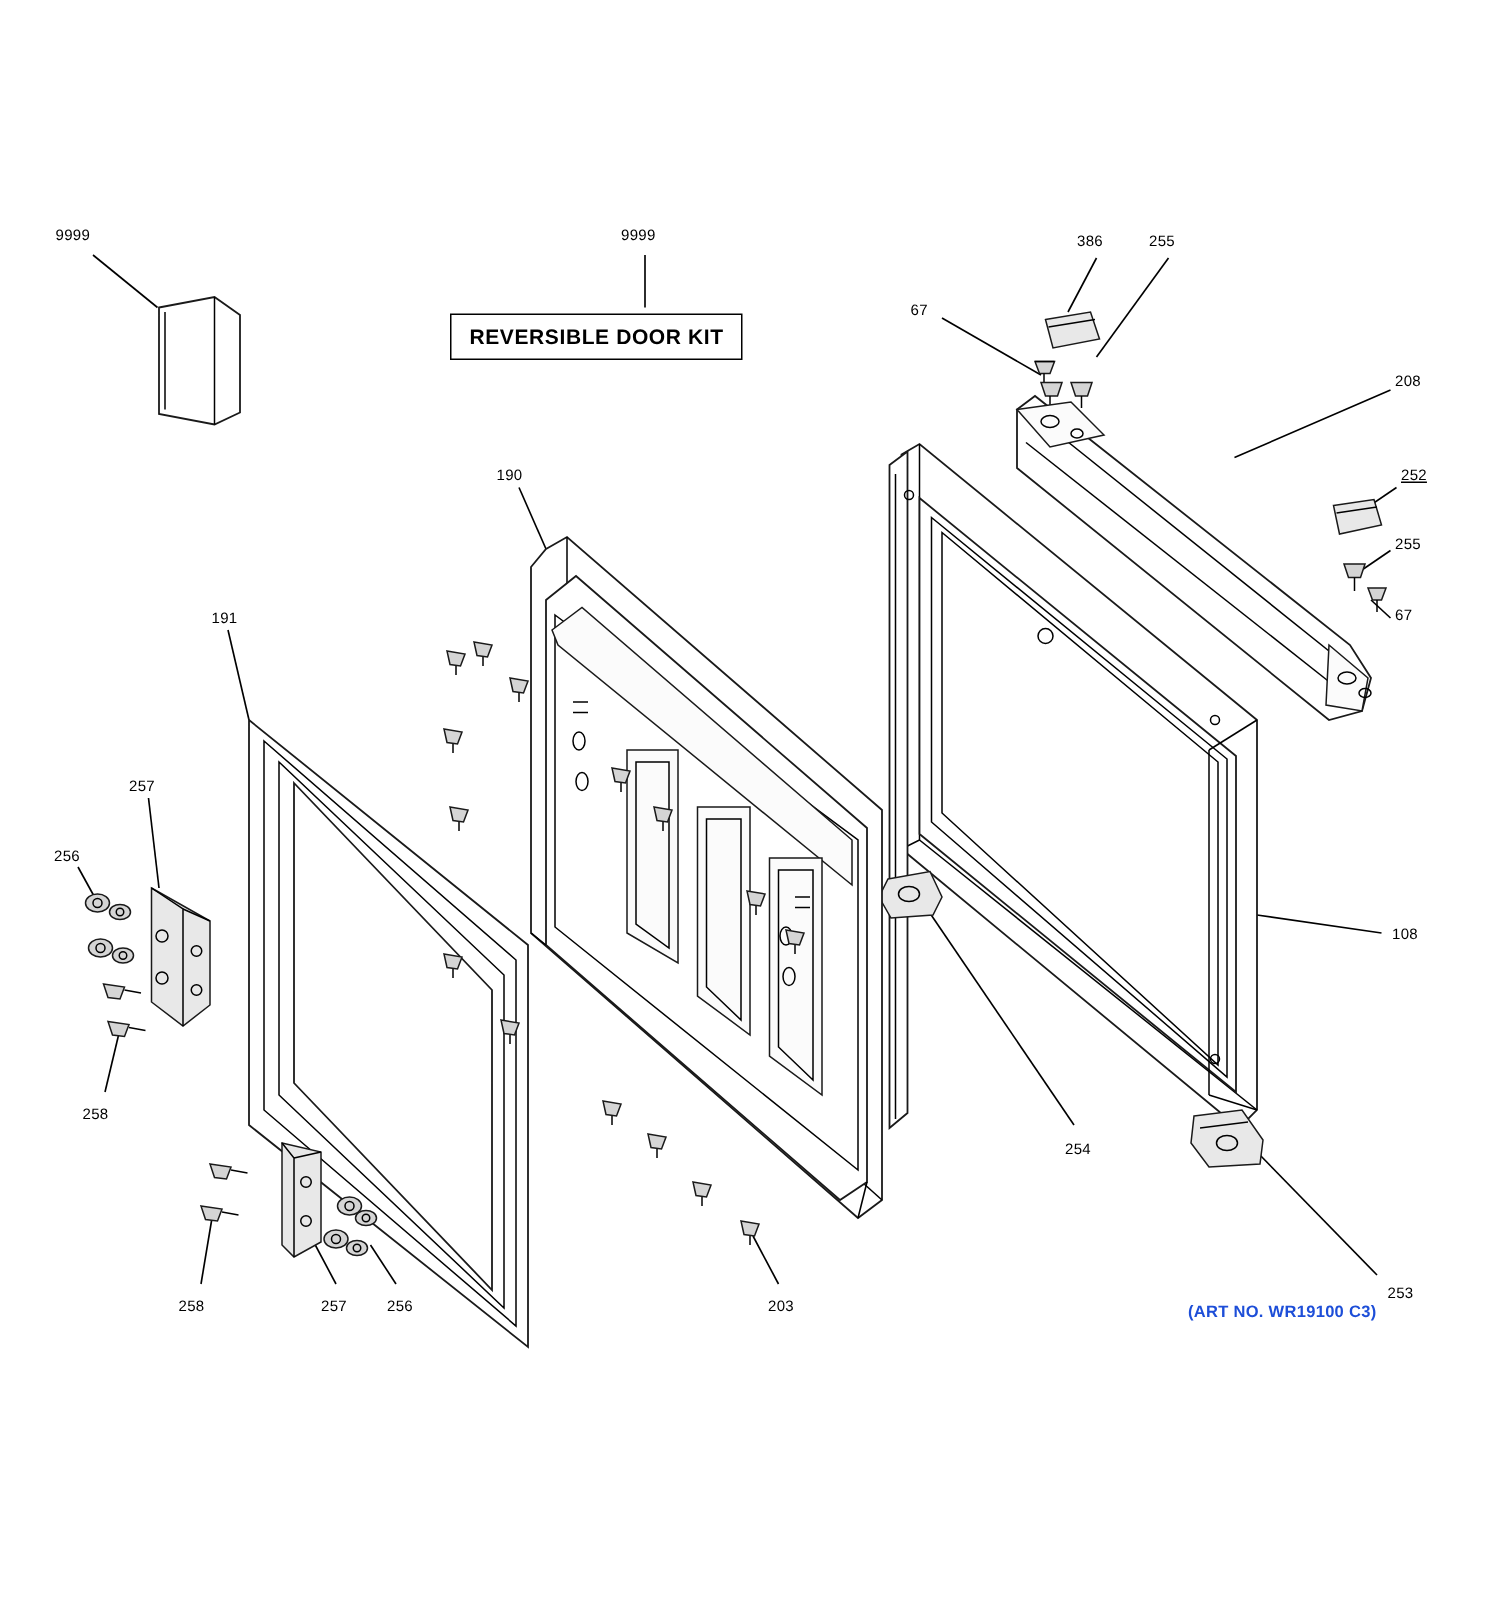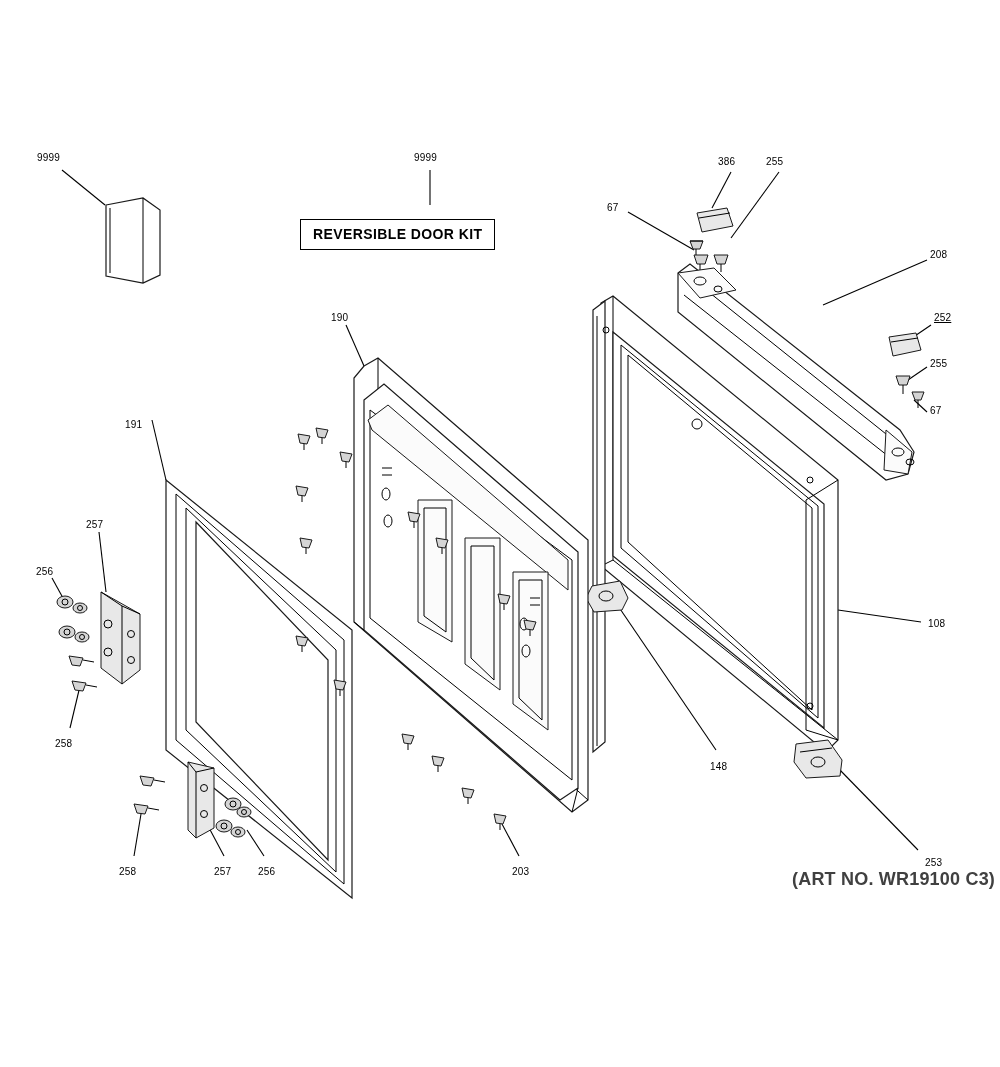--- a/index.html
+++ b/index.html
@@ -17,37 +17,36 @@
   }
   .callout {
     position: absolute;
     font-size: 10px;
     color: #000000;
     white-space: nowrap;
     letter-spacing: 0.2px;
   }
   .artno {
     position: absolute;
-    font-size: 18px;
+    font-size: 11px;
     font-weight: bold;
-    color: #404040;
+    color: #1d4ed8;
     white-space: nowrap;
     letter-spacing: 0.2px;
   }
   .kitbox {
     position: absolute;
     border: 1.6px solid #000000;
     background: #ffffff;
     padding: 6px 12px 7px 12px;
     font-size: 14px;
     font-weight: bold;
     letter-spacing: 0.4px;
     color: #000000;
     white-space: nowrap;
-    margin-top: 10px;
   }
   svg.art {
     position: absolute;
     left: 0;
     top: 0;
     width: 1000px;
     height: 1067px;
   }
   .ln { stroke: #000000; stroke-width: 1.1; fill: none; }
   .thin { stroke: #000000; stroke-width: 1; fill: none; }
@@ -296,27 +295,27 @@
   <div class="callout" style="left:37px;  top:152px;">9999</div>
   <div class="callout" style="left:414px; top:152px;">9999</div>
   <div class="callout" style="left:718px; top:156px;">386</div>
   <div class="callout" style="left:766px; top:156px;">255</div>
   <div class="callout" style="left:607px; top:202px;">67</div>
   <div class="callout" style="left:930px; top:249px;text-align:right;">208</div>
   <div class="callout" style="left:934px; top:312px;text-decoration:underline;">252</div>
   <div class="callout" style="left:930px; top:358px;">255</div>
   <div class="callout" style="left:930px; top:405px;">67</div>
   <div class="callout" style="left:331px; top:312px;">190</div>
-  <div class="callout" style="left:125px; top:407px;margin-top:12px;">191</div>
+  <div class="callout" style="left:141px; top:407px;">191</div>
   <div class="callout" style="left:86px;  top:519px;">257</div>
   <div class="callout" style="left:36px;  top:566px;">256</div>
   <div class="callout" style="left:55px;  top:738px;">258</div>
   <div class="callout" style="left:119px; top:866px;">258</div>
   <div class="callout" style="left:214px; top:866px;">257</div>
   <div class="callout" style="left:258px; top:866px;">256</div>
   <div class="callout" style="left:512px; top:866px;">203</div>
-  <div class="callout" style="left:710px; top:761px;">148</div>
+  <div class="callout" style="left:710px; top:761px;">254</div>
   <div class="callout" style="left:928px; top:618px;">108</div>
   <div class="callout" style="left:925px; top:857px;">253</div>
 
   <div class="artno" style="left:792px; top:869px;">(ART NO. WR19100 C3)</div>
 
 </div>
 
 </body></html>

